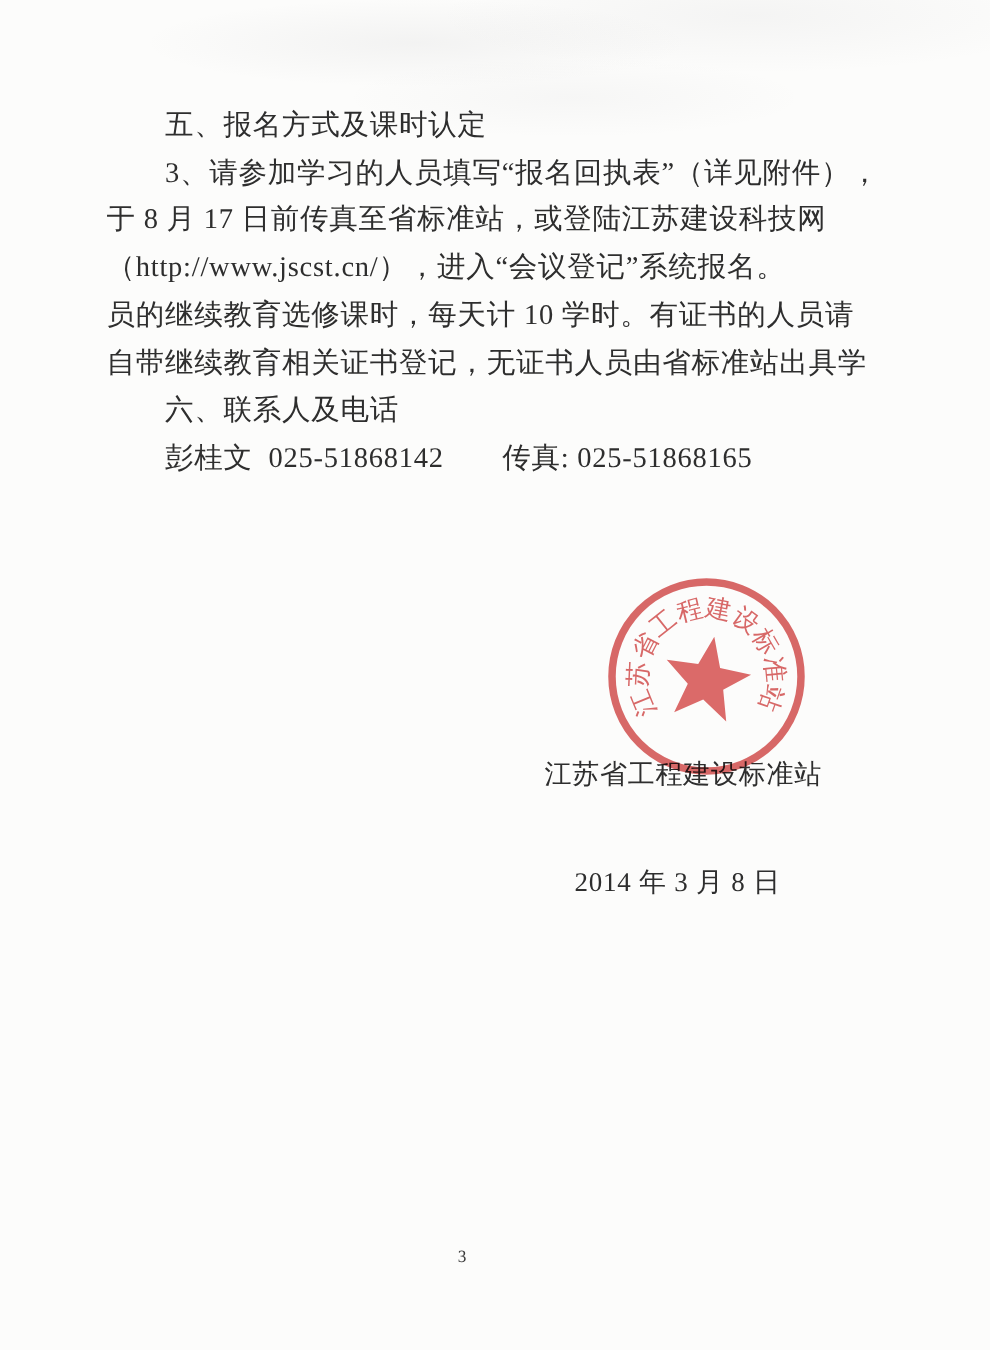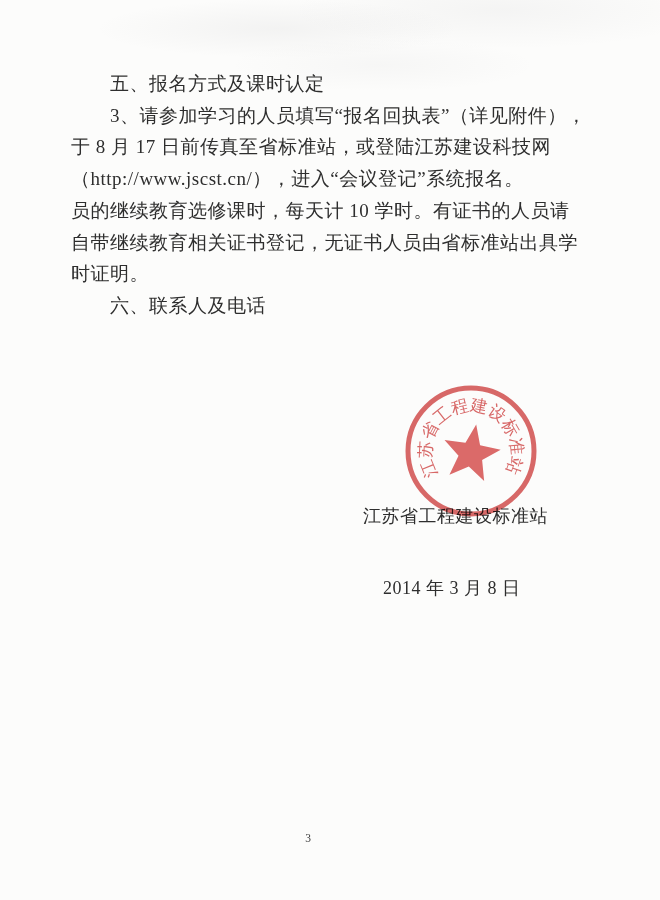--- a/index.html
+++ b/index.html
@@ -55,22 +55,22 @@
 
   <div class="scan-tint"></div>
 
   <div class="content">
     <div class="line indent">五、报名方式及课时认定</div>
     <div class="line indent">3、请参加学习的人员填写“报名回执表”（详见附件），</div>
     <div class="line">于 8 月 17 日前传真至省标准站，或登陆江苏建设科技网</div>
     <div class="line">（http://www.jscst.cn/），进入“会议登记”系统报名。</div>
     <div class="line">员的继续教育选修课时，每天计 10 学时。有证书的人员请</div>
     <div class="line">自带继续教育相关证书登记，无证书人员由省标准站出具学</div>
-    <div class="line">时证明。</div>
     <div class="line indent">六、联系人及电话</div>
+    <div class="line indent">彭桂文  025-51868142　　传真: 025-51868165</div>
   </div>
 
   <div class="signature">
     <div class="sig-org">江苏省工程建设标准站</div>
     <div class="sig-date">2014 年 3 月 8 日</div>
   </div>
 
   <svg class="seal" viewBox="0 0 146 146" xmlns="http://www.w3.org/2000/svg">
     <defs>
       <path id="sealArc" d="M 40.2,95.9 A 40 40 0 1 1 105.8,95.9" fill="none"></path>

